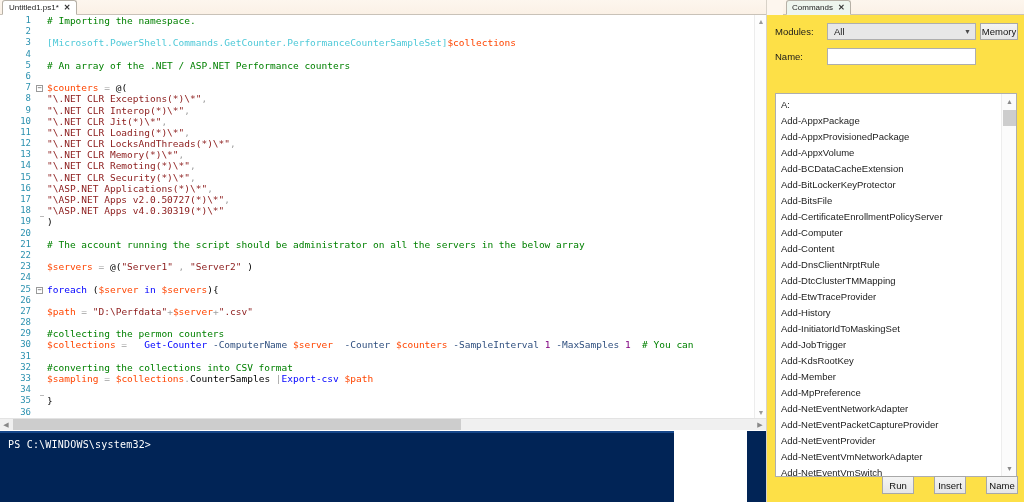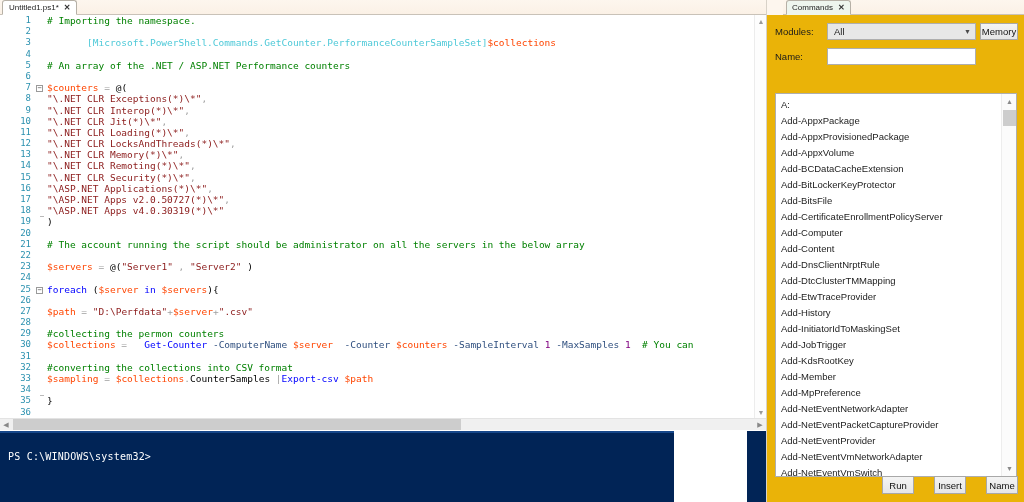--- a/index.html
+++ b/index.html
@@ -78,21 +78,21 @@
     position: absolute; left: 50%; top: 0; height: 50%;
     border-left: 1px solid #b9b9b9; border-bottom: 1px solid #b9b9b9;
     width: 4px;
   }
   .code-text { padding-left: 2px; text-align: center; }
 
   
   .c-comment  { color: #008000; }
   .c-var      { color: #ff4500; }
   .c-string   { color: #8b1a1a; }
-  .c-type     { color: #4ec9d8; margin-left: 40px; }
+  .c-type     { color: #4ec9d8; }
   .c-cmdlet   { color: #0000ff; }
   .c-keyword  { color: #0000ff; }
   .c-param    { color: #2f4f7f; }
   .c-op       { color: #a0a0a0; }
   .c-num      { color: #800080; }
   .c-member   { color: #000000; }
   .c-plain    { color: #000000; }
   .c-pipe     { color: #a0a0a0; }
 
   
@@ -113,21 +113,21 @@
   .vs-arrow { width: 12px; height: 12px; font-size: 7px; color: #9a9a9a;
               display: flex; align-items: center; justify-content: center; }
 
   
   #console-pane {
     position: absolute; left: 0; top: 431px; width: 674px; height: 71px;
     background: #012456; border-top: 2px solid #16478a;
     color: #ffffff;
     font-family: "DejaVu Sans Mono", monospace;
     font-size: 10px;
-    padding: 18px 0 0 8px;
+    padding: 6px 0 0 8px;
   }
   #console-prompt { white-space: pre; letter-spacing: 0.2px; }
 
   
   #console-right-gap {
     position: absolute; left: 747px; top: 431px; width: 19px; height: 71px;
     background: #012456;
   }
 
   
@@ -149,21 +149,21 @@
     padding: 0 5px; display: flex; align-items: center; gap: 5px;
     font-size: 8px; color: #222;
   }
   #pane-close {
     position: absolute; right: 5px; top: 1px;
     font-size: 9px; color: #555; cursor: pointer;
   }
 
   #cmd-body {
     position: absolute; left: 0; top: 15px; width: 258px; height: 487px;
-    background: #eab308; padding: 8px 7px 0 8px;
+    background: #fde047; padding: 8px 7px 0 8px;
   }
   .form-row { display: flex; align-items: center; margin-bottom: 8px; }
   .form-label {
     width: 52px; font-size: 9.5px; color: #1a1a1a;
   }
   .sel-box {
     flex: 1; height: 17px; background: #e7e7e7;
     border: 1px solid #aeaeae;
     display: flex; align-items: center; justify-content: space-between;
     padding: 0 4px 0 6px; font-size: 9.5px; color: #1a1a1a;

